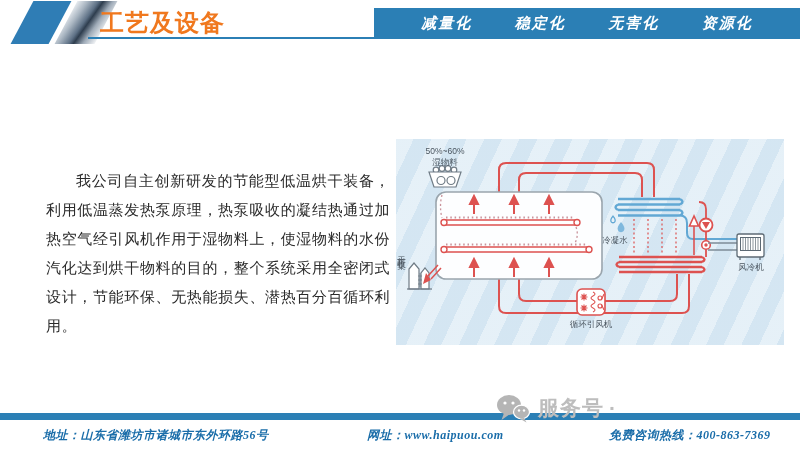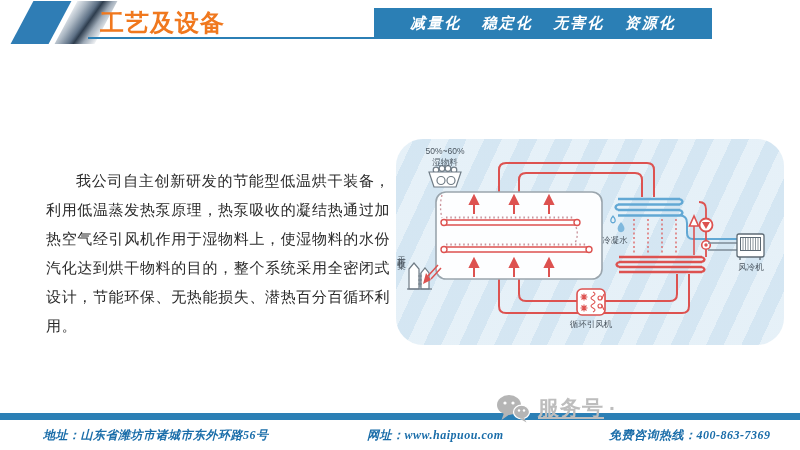--- a/index.html
+++ b/index.html
@@ -21,42 +21,41 @@
     background:linear-gradient(100deg,#e8ecf0 0%,#aab6c2 22%,#5d7085 45%,#2e3d4e 55%,#9fabb8 75%,#f2f4f6 100%);
   }
   .page-title {
     position:absolute; left:100px; top:7px;
     font-size:24px; font-weight:bold; color:#f0781e; letter-spacing:1px;
   }
   .title-underline {
     position:absolute; left:88px; top:37px; width:292px; height:2px; background:#2b7fb5;
   }
   .nav-bar {
-    position:absolute; left:374px; top:8px; width:338px; height:31px;
+    position:absolute; left:374px; top:8px; width:426px; height:31px;
     background:#2b7fb5; display:flex; align-items:center; justify-content:space-around;
     padding:0 26px; box-sizing:border-box;
   }
   .nav-item {
     color:#ffffff; font-size:15px; font-weight:bold; font-style:italic;
     font-family:"Liberation Serif", serif; letter-spacing:2px; cursor:pointer;
   }
 
   
   .para {
     position:absolute; left:46px; top:166px; width:344px;
     font-size:15px; line-height:29px; color:#2b2b2b;
     text-align:justify; text-indent:2em; letter-spacing:0.4px;
   }
 
   
   .diagram {
     position:absolute; left:396px; top:139px; width:388px; height:206px;
     background:#dcebf5;
     background-image:repeating-linear-gradient(115deg, rgba(255,255,255,0.28) 0 16px, rgba(185,212,233,0.22) 16px 32px);
-    border-radius:27px;
   }
   .diagram svg { position:absolute; left:0; top:0; }
   .dlabel {
     position:absolute; font-size:8.5px; line-height:1.3; color:#4b5660;
     font-family:"Liberation Sans", sans-serif;
   }
   .dl-wet { left:20px; top:7px; width:58px; text-align:center; }
   .dl-dry { left:0px; top:110px; writing-mode:vertical-rl; letter-spacing:2px; height:48px; }
   .dl-cond { left:200px; top:96px; width:38px; text-align:center; }
   .dl-cooler { left:335px; top:123px; width:40px; text-align:center; }
@@ -69,21 +68,21 @@
     color:#1a6da9; font-family:"Liberation Serif", serif; letter-spacing:0.5px; z-index:3;margin-left:25px;
   }
   .ft-address { left:18px; }
   .ft-website { left:342px; }
   .ft-hotline { left:584px; }
 
   
   .watermark { position:absolute; left:496px; top:393px; width:304px; height:36px; z-index:2; }
   .wm-row { position:absolute; left:0; top:0; display:flex; align-items:center; }
   .wm-text {
-    font-size:21px; font-weight:bold; color:#bdbdbd; letter-spacing:1px; white-space:nowrap;text-decoration:underline;
+    font-size:21px; font-weight:bold; color:#bdbdbd; letter-spacing:1px; white-space:nowrap;
   }
   .wm-sep { font-size:21px; color:#bdbdbd; margin:0 5px; font-weight:bold; }
   .wm-logo {
     position:absolute; left:118px; top:1px; z-index:2;
     font-size:26px; font-weight:bold; font-style:italic; color:#2a80c4;
     letter-spacing:-1px; white-space:nowrap; opacity:0.92;
   }
   .wm-leaf {
     display:inline-block; width:9px; height:13px; background:#63b32e;
     border-radius:0 100% 0 100%; transform:rotate(-24deg);

